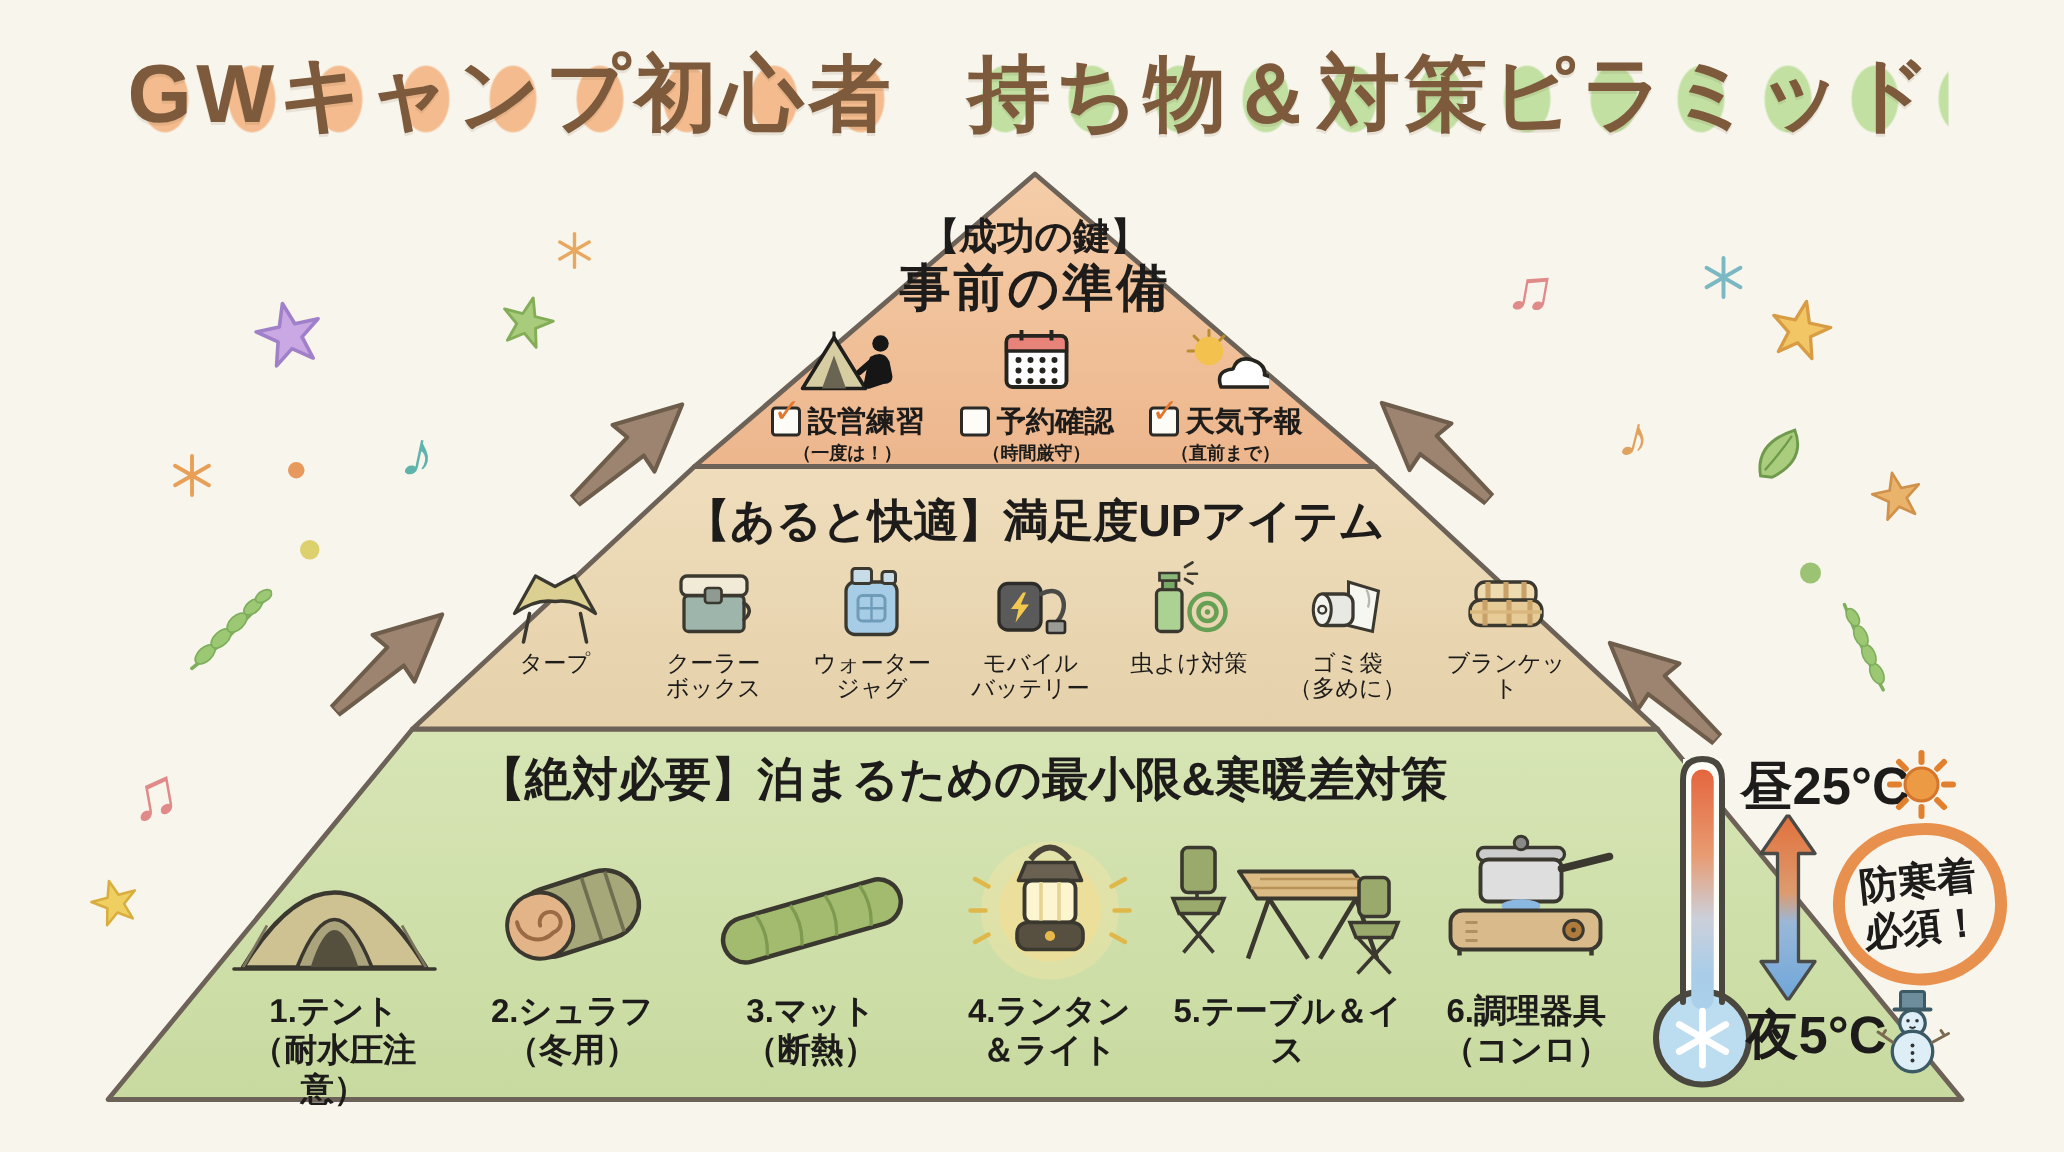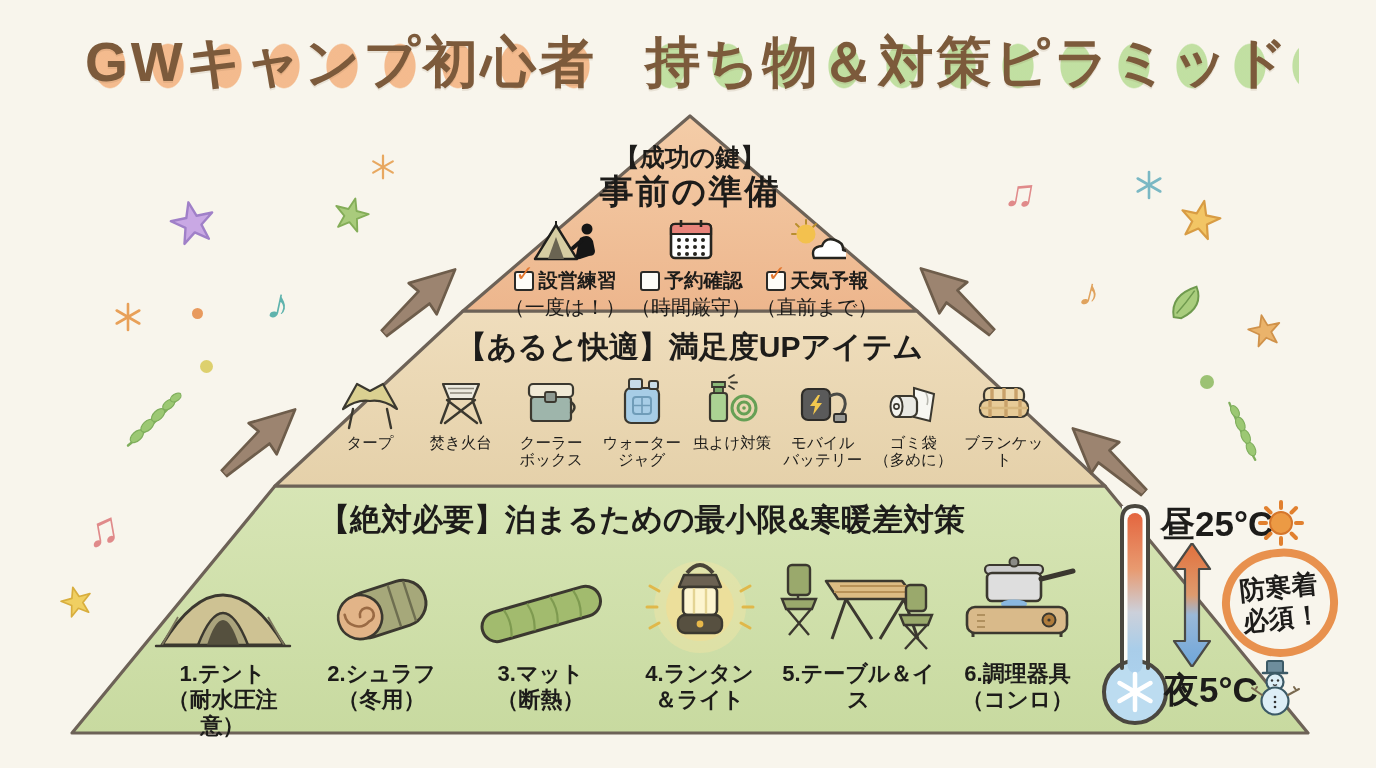--- a/index.html
+++ b/index.html
@@ -16,21 +16,21 @@
   
   .t1-bracket{top:141px;left:0;width:1380px;text-align:center;font-size:25px;font-weight:900;}
   .t1-head{top:169px;left:0;width:1380px;text-align:center;font-size:34px;font-weight:900;letter-spacing:2px;}
   .t2-head{top:327px;left:0;width:1380px;text-align:center;font-size:30px;font-weight:900;}
   .t3-head{top:499px;left:0;width:1284px;text-align:center;font-size:31px;font-weight:900;}
   
   .t1-items{top:213px;left:505px;width:372px;display:flex;justify-content:space-between;}
   .t1col{width:120px;display:flex;flex-direction:column;align-items:center;}
   .t1icon{height:50px;display:flex;align-items:flex-end;justify-content:center;}
   .t1lab{margin-top:4px;display:flex;align-items:center;gap:5px;font-size:19.5px;font-weight:900;white-space:nowrap;}
-  .t1note{font-size:20px;font-weight:400;white-space:nowrap;}
+  .t1note{font-size:12px;font-weight:700;white-space:nowrap;}
   .cbx{position:relative;display:inline-block;width:16px;height:16px;border:2.5px solid #2b2a27;border-radius:3px;background:#fdfcf7;flex:0 0 auto;}
   .ck{position:absolute;left:0px;top:-10px;font-size:22px;font-weight:900;color:#e2762e;line-height:1;}
   
   .t2-items{top:371px;left:326px;width:722px;display:flex;justify-content:space-between;}
   .t2col{width:88px;display:flex;flex-direction:column;align-items:center;}
   .t2icon{height:60px;display:flex;align-items:flex-end;justify-content:center;}
   .t2lab{margin-top:3px;font-size:15.5px;font-weight:400;line-height:1.12;text-align:center;white-space:pre-line;}
   
   .t3-items{top:551px;left:146px;width:948px;display:flex;justify-content:space-between;}
   .t3col{width:153px;display:flex;flex-direction:column;align-items:center;}
@@ -255,30 +255,20 @@
         <svg width="58" height="58" viewBox="0 0 58 58">
             <path d="M12 36 L8 55 M46 36 L50 55" class="ln"></path>
         <path d="M2 36 L16 11 L29 18 L42 11 L56 36 Q42 26 29 28 Q16 26 2 36 Z" fill="#dbd091" stroke="#3b382f" stroke-width="2.2" stroke-linejoin="round"></path>
           </svg>
         </div>
       <div class="t2lab">タープ</div>
     </div>
     <div class="t2col">
       <div class="t2icon">
         <svg width="58" height="58" viewBox="0 0 58 58">
-            <path d="M18 26 L9 50 M40 26 L49 50 M15 27 L45 50 M43 27 L13 50" class="ln"></path>
-        <polygon points="11,11 47,11 41,26 17,26" fill="#eceadf" stroke="#3b382f" stroke-width="2.2" stroke-linejoin="round"></polygon>
-        <path d="M16 15.5 h26 M18 20 h22" stroke="#8a867a" stroke-width="1.6"></path>
-          </svg>
-        </div>
-      <div class="t2lab">焚き火台</div>
-    </div>
-    <div class="t2col">
-      <div class="t2icon">
-        <svg width="58" height="58" viewBox="0 0 58 58">
             <rect x="9" y="24" width="40" height="24" rx="3" fill="#9eb5ab" stroke="#3b382f" stroke-width="2.2"></rect>
         <rect x="7" y="11" width="44" height="13" rx="4" fill="#f1ead6" stroke="#3b382f" stroke-width="2.2"></rect>
         <rect x="23" y="19" width="11" height="10" rx="2" fill="#8e9a92" stroke="#3b382f" stroke-width="1.8"></rect>
         <path d="M49 29 q7 5 0 11" class="ln"></path>
           </svg>
         </div>
       <div class="t2lab">クーラー
 ボックス</div>
     </div>
     <div class="t2col">
@@ -286,46 +276,46 @@
         <svg width="58" height="58" viewBox="0 0 58 58">
             <rect x="12" y="15" width="34" height="35" rx="6" fill="#a7cde6" stroke="#3b382f" stroke-width="2.2"></rect>
         <rect x="16" y="6" width="13" height="10" rx="2" fill="#c8dce8" stroke="#3b382f" stroke-width="2"></rect>
         <rect x="36" y="8" width="9" height="8" rx="2" fill="#c8dce8" stroke="#3b382f" stroke-width="2"></rect>
         <rect x="20" y="24" width="18" height="17" rx="3" fill="none" stroke="#6f9cb8" stroke-width="2"></rect>
         <path d="M29 24 v17 M20 32.5 h18" stroke="#6f9cb8" stroke-width="1.6"></path>
           </svg>
         </div>
       <div class="t2lab">ウォーター
 ジャグ</div>
+    </div>
+    <div class="t2col">
+      <div class="t2icon">
+        <svg width="58" height="58" viewBox="0 0 58 58">
+            <rect x="8" y="16" width="28" height="31" rx="6" fill="#5a5a5a" stroke="#2e2c28" stroke-width="2.2"></rect>
+        <polygon points="24,22 16,33 21,33 19,42 28,30 22.5,30 26,22" fill="#f2c84e"></polygon>
+        <path d="M36 23 C52 15 56 34 45 43" stroke="#4a4a46" stroke-width="3" fill="none" stroke-linecap="round"></path>
+        <rect x="40" y="41" width="12" height="8" rx="1.5" fill="#9a9a96" stroke="#2e2c28" stroke-width="1.8"></rect>
+          </svg>
+        </div>
+      <div class="t2lab">モバイル
+バッテリー</div>
     </div>
     <div class="t2col">
       <div class="t2icon">
         <svg width="58" height="58" viewBox="0 0 58 58">
             <rect x="7" y="20" width="17" height="28" rx="3" fill="#abd293" stroke="#3b382f" stroke-width="2.2"></rect>
         <rect x="11" y="14" width="9" height="6" fill="#7aa868" stroke="#3b382f" stroke-width="1.8"></rect>
         <path d="M9 9 h13 v5 h-13 z" fill="#8cb878" stroke="#3b382f" stroke-width="1.8"></path>
         <path d="M26 5 l5 -3 M28 9.5 h6 M26 13 l5 3" stroke="#3b382f" stroke-width="1.8" stroke-linecap="round"></path>
         <circle cx="41" cy="35" r="12" fill="none" stroke="#66a055" stroke-width="3"></circle>
         <circle cx="41" cy="35" r="6" fill="none" stroke="#66a055" stroke-width="3"></circle>
         <circle cx="41" cy="35" r="1.8" fill="#66a055"></circle>
           </svg>
         </div>
       <div class="t2lab">虫よけ対策</div>
-    </div>
-    <div class="t2col">
-      <div class="t2icon">
-        <svg width="58" height="58" viewBox="0 0 58 58">
-            <rect x="8" y="16" width="28" height="31" rx="6" fill="#5a5a5a" stroke="#2e2c28" stroke-width="2.2"></rect>
-        <polygon points="24,22 16,33 21,33 19,42 28,30 22.5,30 26,22" fill="#f2c84e"></polygon>
-        <path d="M36 23 C52 15 56 34 45 43" stroke="#4a4a46" stroke-width="3" fill="none" stroke-linecap="round"></path>
-        <rect x="40" y="41" width="12" height="8" rx="1.5" fill="#9a9a96" stroke="#2e2c28" stroke-width="1.8"></rect>
-          </svg>
-        </div>
-      <div class="t2lab">モバイル
-バッテリー</div>
     </div>
     <div class="t2col">
       <div class="t2icon">
         <svg width="58" height="58" viewBox="0 0 58 58">
             <polygon points="30,15 50,21 46,48 30,44" fill="#f7f7f2" stroke="#3b382f" stroke-width="2"></polygon>
         <path d="M42 20 q3 6 1 12" stroke="#b8b8b0" stroke-width="1.6" fill="none"></path>
         <rect x="8" y="23" width="25" height="21" rx="6" fill="#e9e9e3" stroke="#3b382f" stroke-width="2.2"></rect>
         <ellipse cx="12.5" cy="33.5" rx="6" ry="10.5" fill="#f4f4ee" stroke="#3b382f" stroke-width="2"></ellipse>
         <circle cx="12.5" cy="33.5" r="2.6" fill="none" stroke="#3b382f" stroke-width="1.6"></circle>
           </svg>

